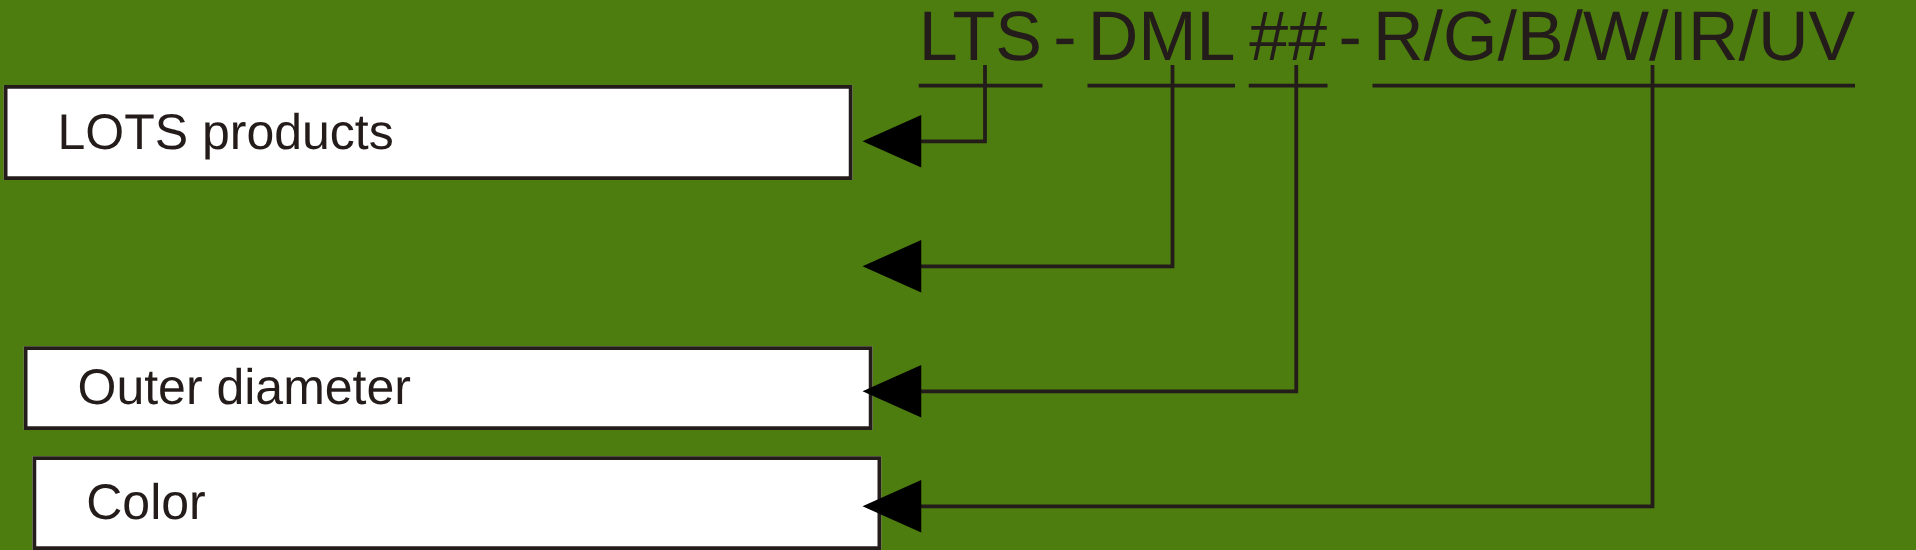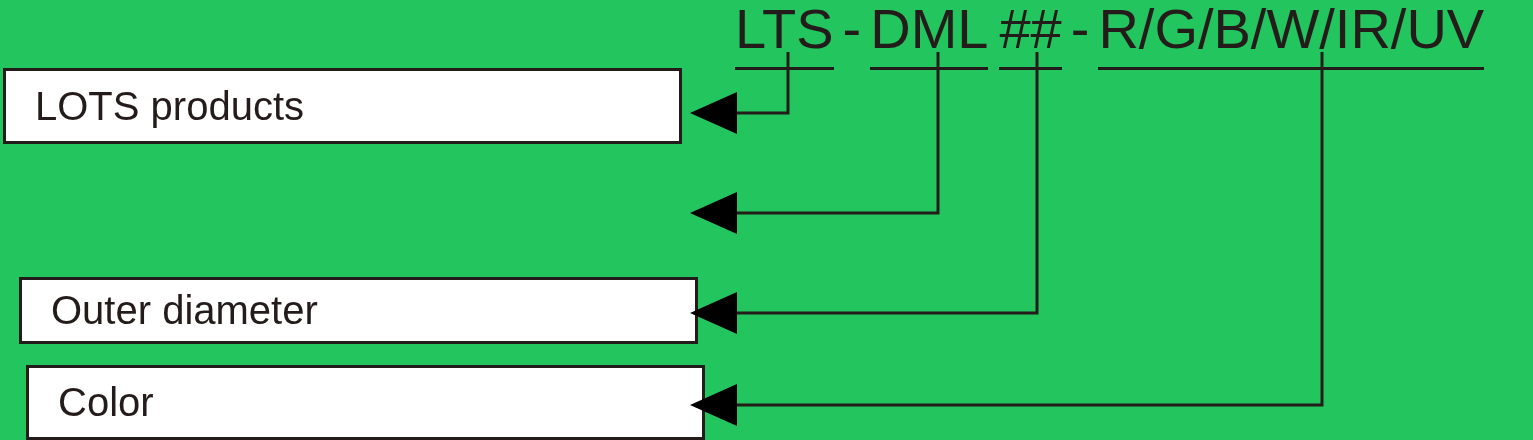--- a/index.html
+++ b/index.html
@@ -7,21 +7,21 @@
     padding: 0;
     background: #ffffff;
   }
   body {
     font-family: "Liberation Sans", sans-serif;
   }
   #diagram {
     position: relative;
     width: 1533px;
     height: 440px;
-    background: #22c55e;
+    background: #4d7c0f;
     overflow: hidden;
   }
 
   
   .pn-line {
     position: absolute;
     left: 735px;
     top: -4px;
     height: 62px;
     display: flex;
@@ -55,21 +55,21 @@
   }
 
   
   .label-box {
     position: absolute;
     box-sizing: border-box;
     border: 3px solid #241c1a;
     background: #ffffff;
     display: flex;
     align-items: center;
-    padding-left: 29px;
+    padding-left: 40px;
     color: #241c1a;
     font-size: 40px;
     font-weight: 400;
     white-space: nowrap;
   }
 
   
   #leaders {
     position: absolute;
     left: 0;

